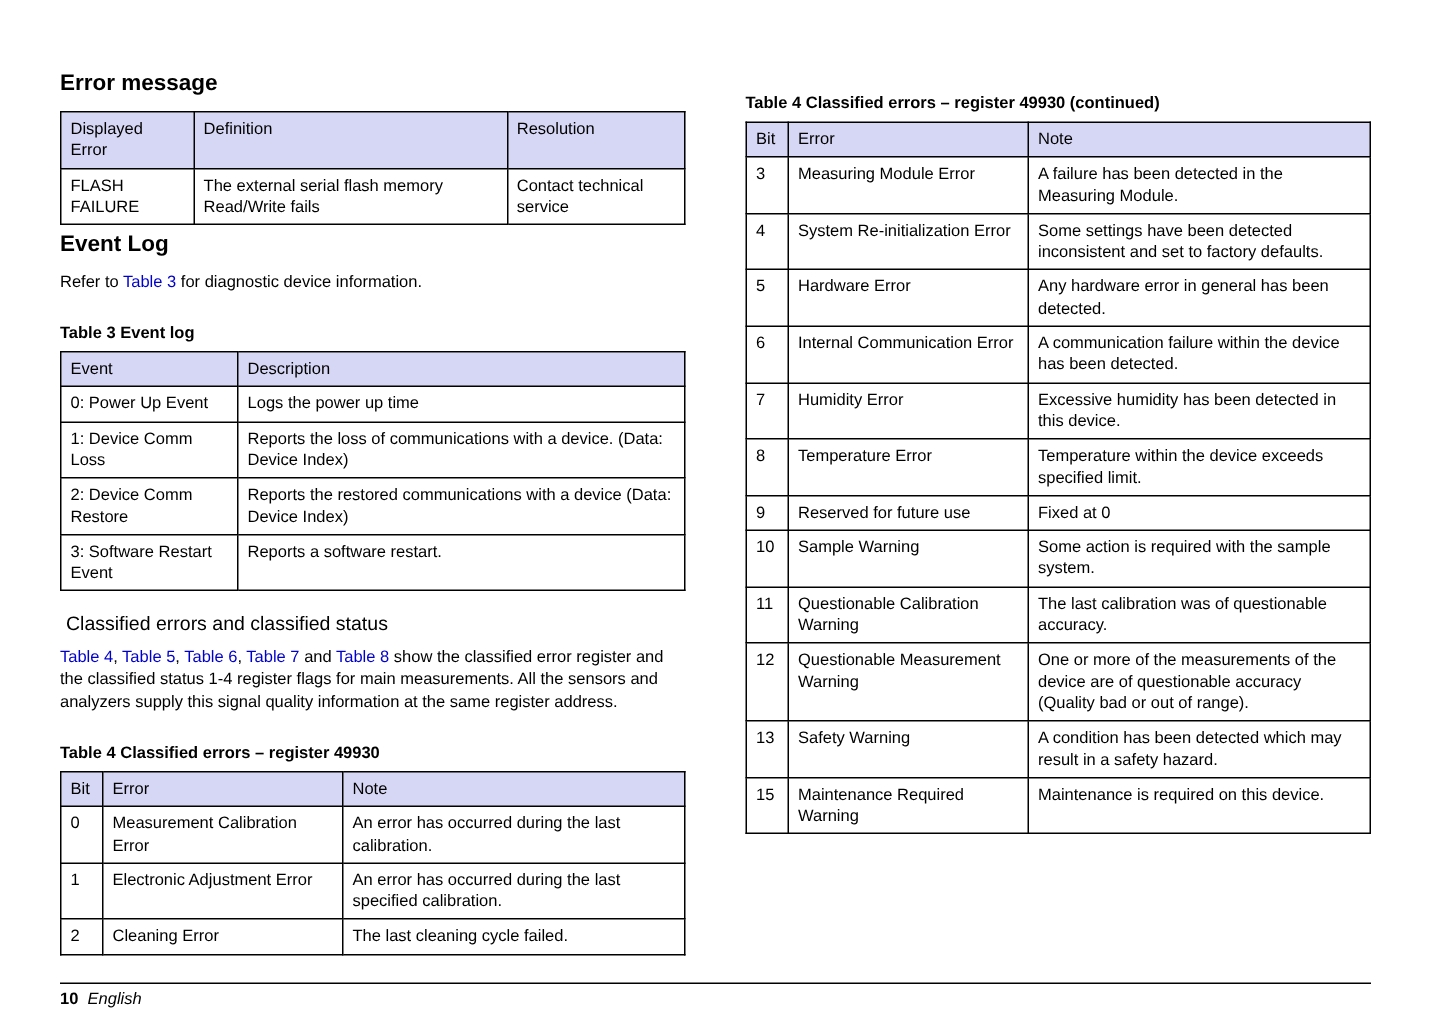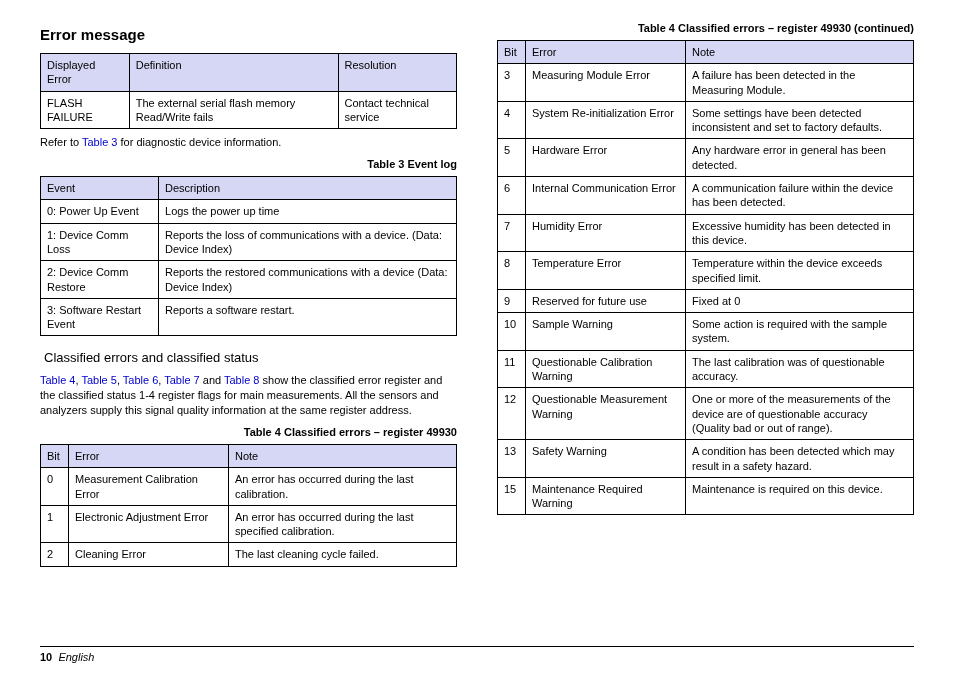--- a/index.html
+++ b/index.html
@@ -7,21 +7,21 @@
     padding: 0;
     font-family: Arial, Helvetica, sans-serif;
     font-size: 11px;
     color: #000;
     background: #fff;
   }
   .page {
     width: 954px;
     height: 673px;
     box-sizing: border-box;
-    padding: 22px 40px 10px 40px;
+    padding: 43px 40px 10px 40px;
     display: flex;
     flex-direction: column;
   }
   .columns {
     flex: 1;
     display: flex;
     gap: 40px;
   }
   .col {
     flex: 1;
@@ -33,22 +33,22 @@
     margin: 4px 0 10px 0;
   }
   h3 {
     font-size: 13px;
     font-weight: normal;
     margin: 14px 0 8px 4px;
   }
   .table-caption {
     font-size: 11px;
     font-weight: bold;
-    text-align: right;
-    margin: 0 0 6px 0;
+    text-align: left;
+    margin: 20px 0 6px 0;
   }
   p.body {
     font-size: 11px;
     margin: 6px 0 8px 0;
     line-height: 1.35;
   }
   a.link {
     color: #0000cc;
     text-decoration: none;
   }
@@ -103,20 +103,21 @@
         </thead>
         <tbody>
             <tr>
               <td>FLASH FAILURE</td>
               <td>The external serial flash memory Read/Write fails</td>
               <td>Contact technical service</td>
             </tr>
           </tbody>
       </table>
 
+      <h2>Event Log</h2>
 
       <p class="body">
         <span>Refer to </span><a href="#" class="link">Table 3</a><span> for diagnostic device information.</span>
       </p>
 
       <div class="table-caption">Table 3  Event log</div>
       <table>
         <thead>
           <tr>
             <th>Event</th>

